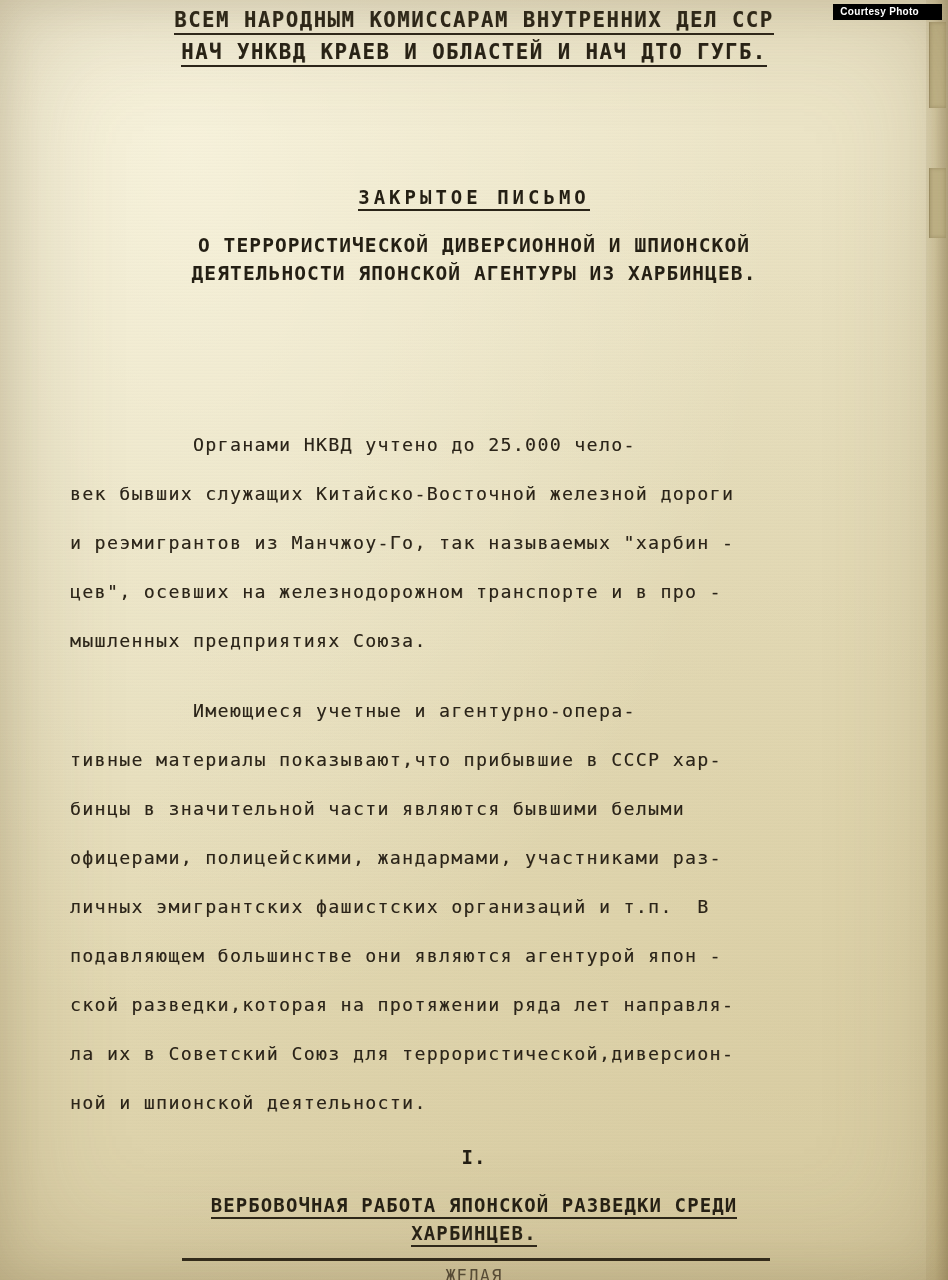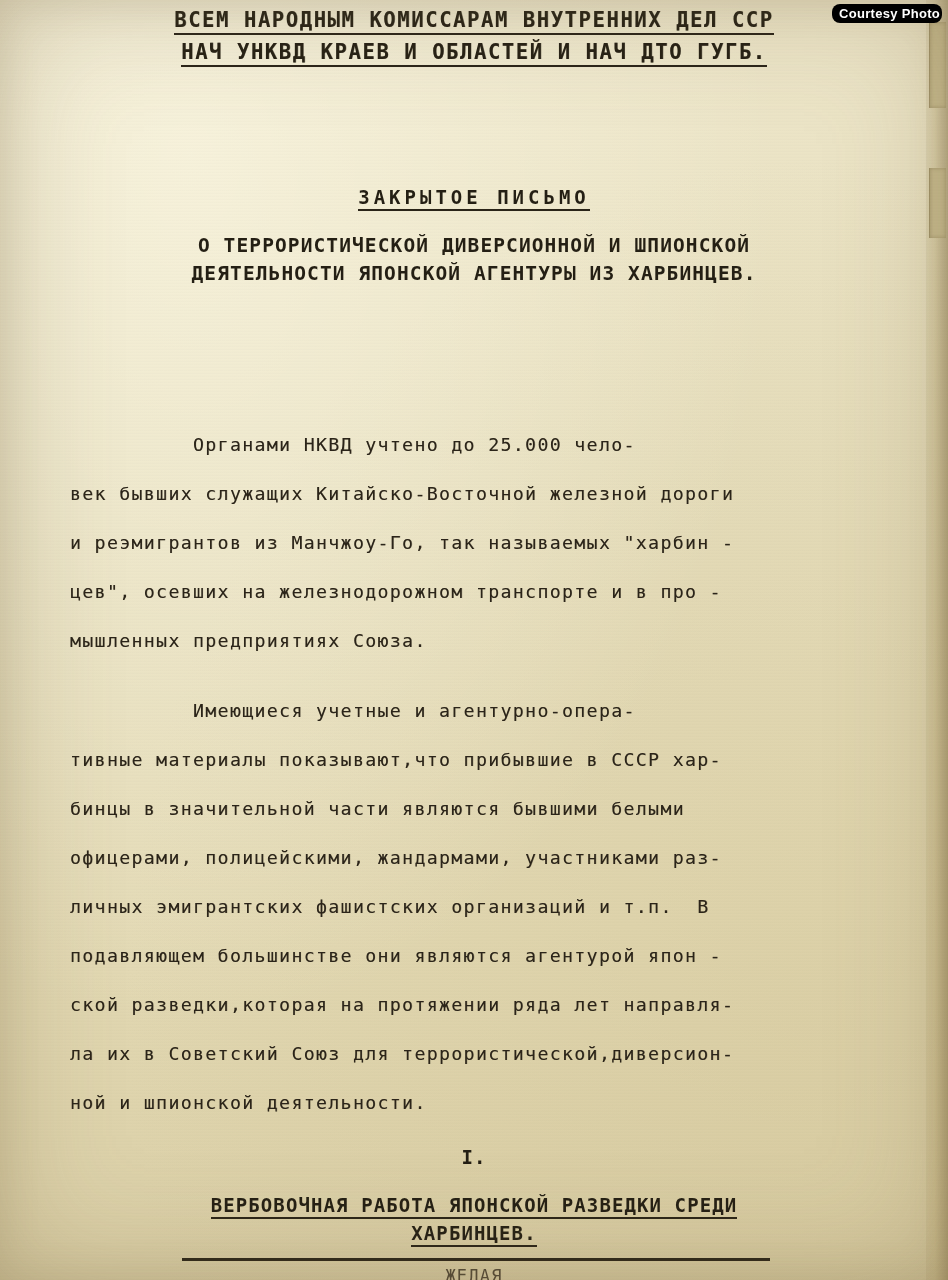--- a/index.html
+++ b/index.html
@@ -38,27 +38,26 @@
   }
 
   
   .watermark {
     position: absolute;
     top: 4px;
     right: 6px;
     background: #000;
     color: #fff;
     font-family: "Liberation Sans", sans-serif;
-    font-size: 13px;
+    font-size: 10px;
     font-weight: bold;
     letter-spacing: 0.3px;
-    padding: 3px 2px 3px 7px;
+    padding: 3px 23px 3px 7px;
     line-height: 1;
     z-index: 5;
-    border-radius: 8px;
   }
 
   
   .edge-strip {
     position: absolute;
     top: 0;
     right: 0;
     width: 22px;
     height: 1280px;
     background: linear-gradient(90deg, rgba(140,120,70,0.10) 0%, rgba(180,160,100,0.25) 40%, rgba(120,100,55,0.40) 100%);

